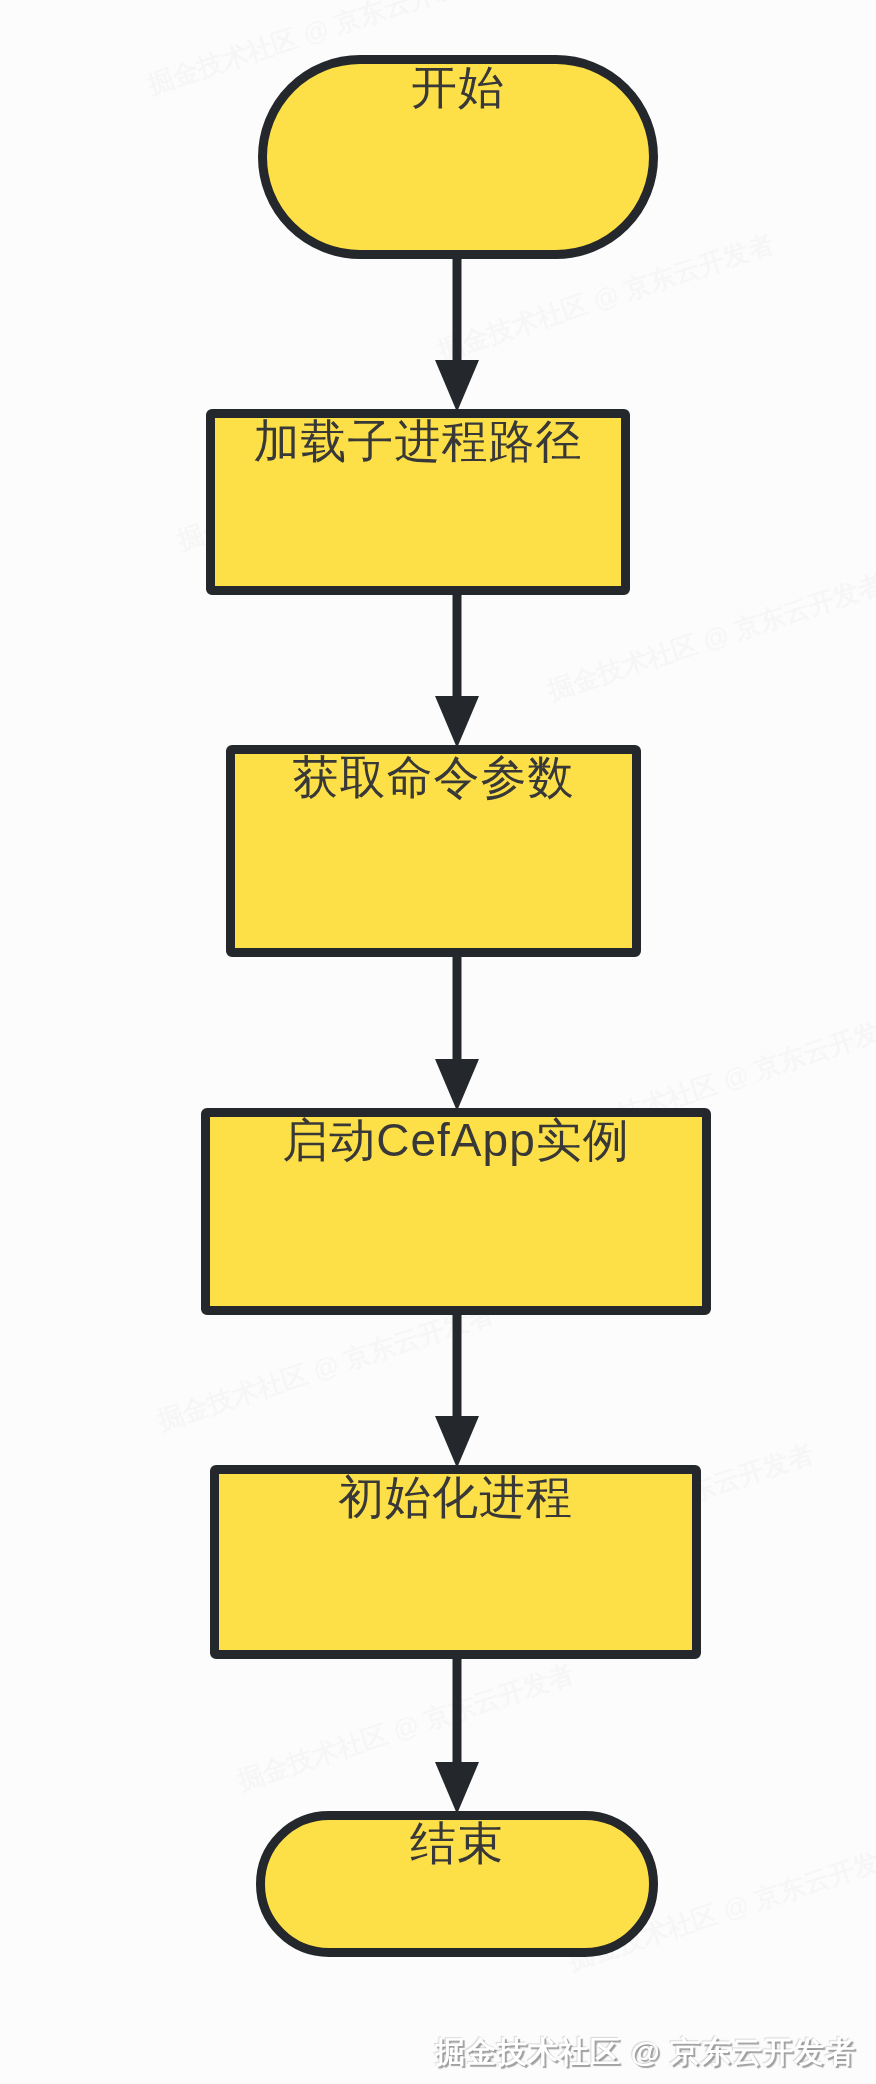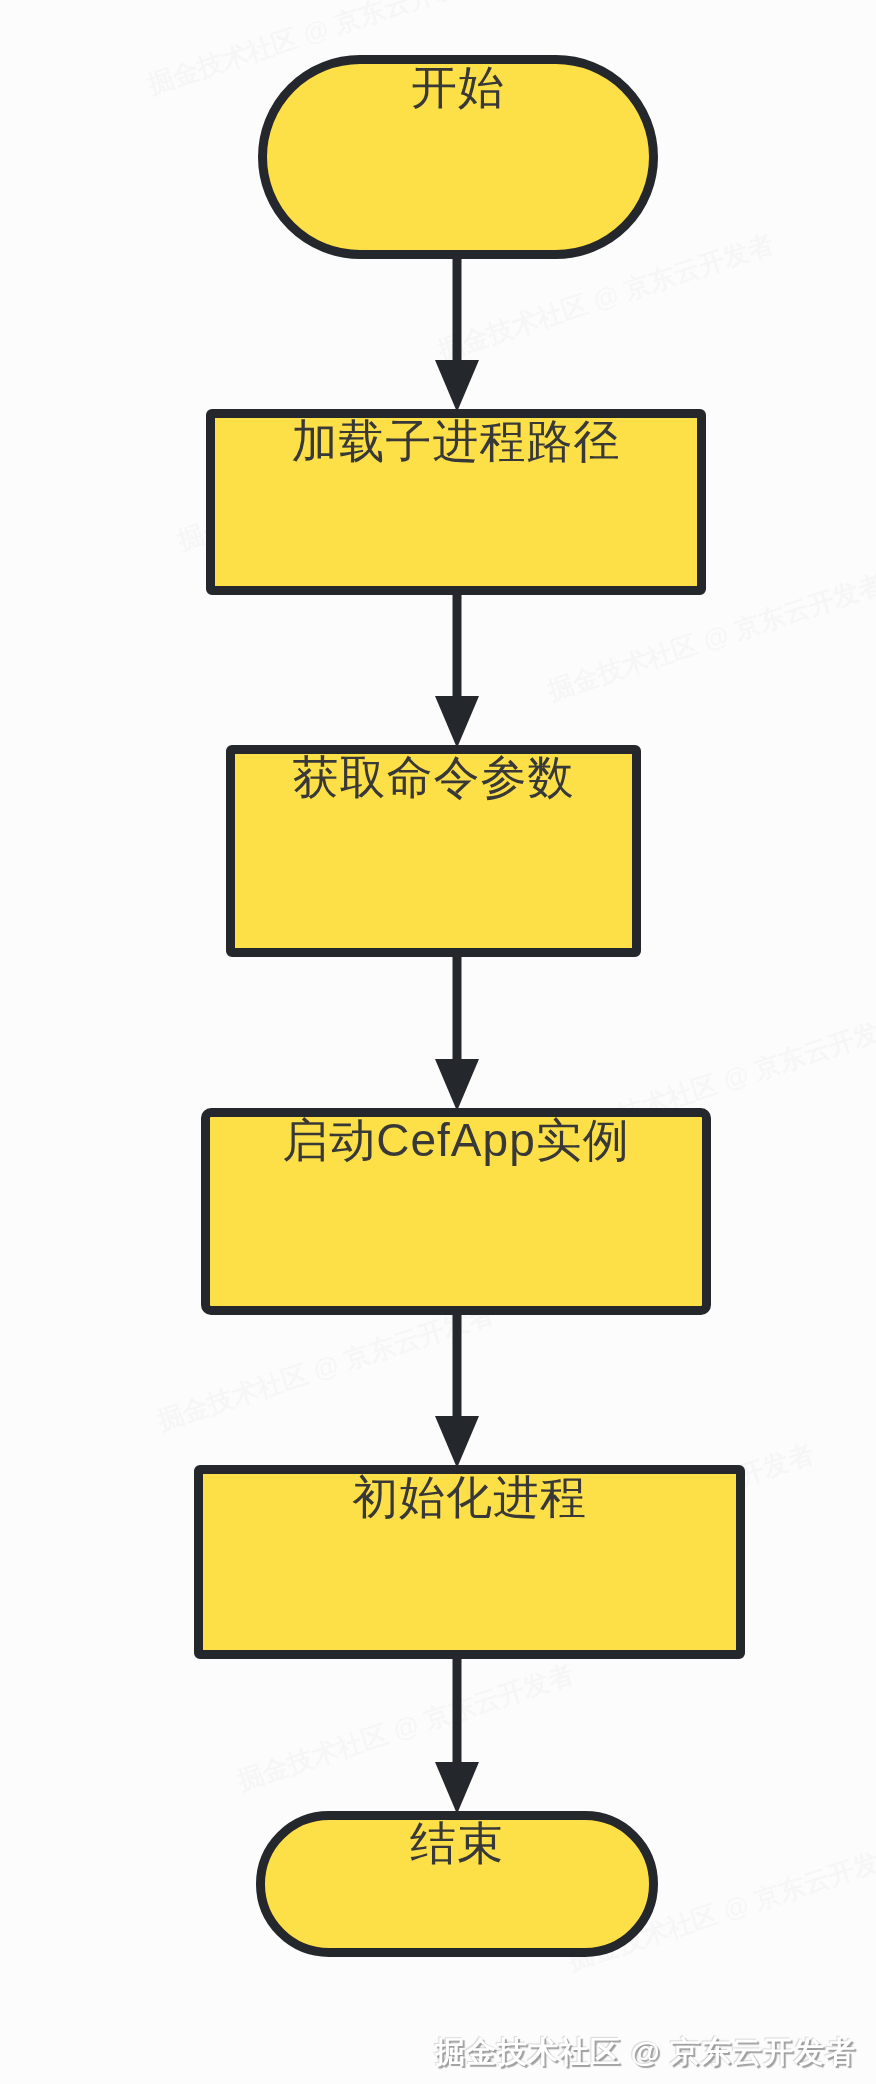--- a/index.html
+++ b/index.html
@@ -94,33 +94,33 @@
   <span class="bg-watermark" style="left:560px; top:1060px;">掘金技术社区 @ 京东云开发者</span>
   <span class="bg-watermark" style="left:150px; top:1350px;">掘金技术社区 @ 京东云开发者</span>
   <span class="bg-watermark" style="left:470px; top:1490px;">掘金技术社区 @ 京东云开发者</span>
   <span class="bg-watermark" style="left:230px; top:1710px;">掘金技术社区 @ 京东云开发者</span>
   <span class="bg-watermark" style="left:560px; top:1890px;">掘金技术社区 @ 京东云开发者</span>
 
   <div class="node stadium" style="left:258px; top:55px;  width:400px; height:204px;">
     <span>开始</span>
   </div>
 
-  <div class="node rect" style="left:206px; top:409px; width:500px; height:186px;">
+  <div class="node rect" style="left:206px; top:409px; width:424px; height:186px;">
     <span>加载子进程路径</span>
   </div>
 
   <div class="node rect" style="left:226px; top:745px; width:415px; height:212px;">
     <span>获取命令参数</span>
   </div>
 
-  <div class="node rect" style="left:201px; top:1108px; width:510px; height:207px;border-radius:10px;">
+  <div class="node rect" style="left:201px; top:1108px; width:510px; height:207px;">
     <span>启动CefApp实例</span>
   </div>
 
-  <div class="node rect" style="left:194px; top:1465px; width:551px; height:194px;">
+  <div class="node rect" style="left:210px; top:1465px; width:491px; height:194px;">
     <span>初始化进程</span>
   </div>
 
   <div class="node stadium" style="left:256px; top:1811px; width:402px; height:146px;">
     <span>结束</span>
   </div>
 
   <div class="arrow" style="left:435px; top:256px; height:156px;">
     <div class="shaft"></div>
     <div class="head"></div>

